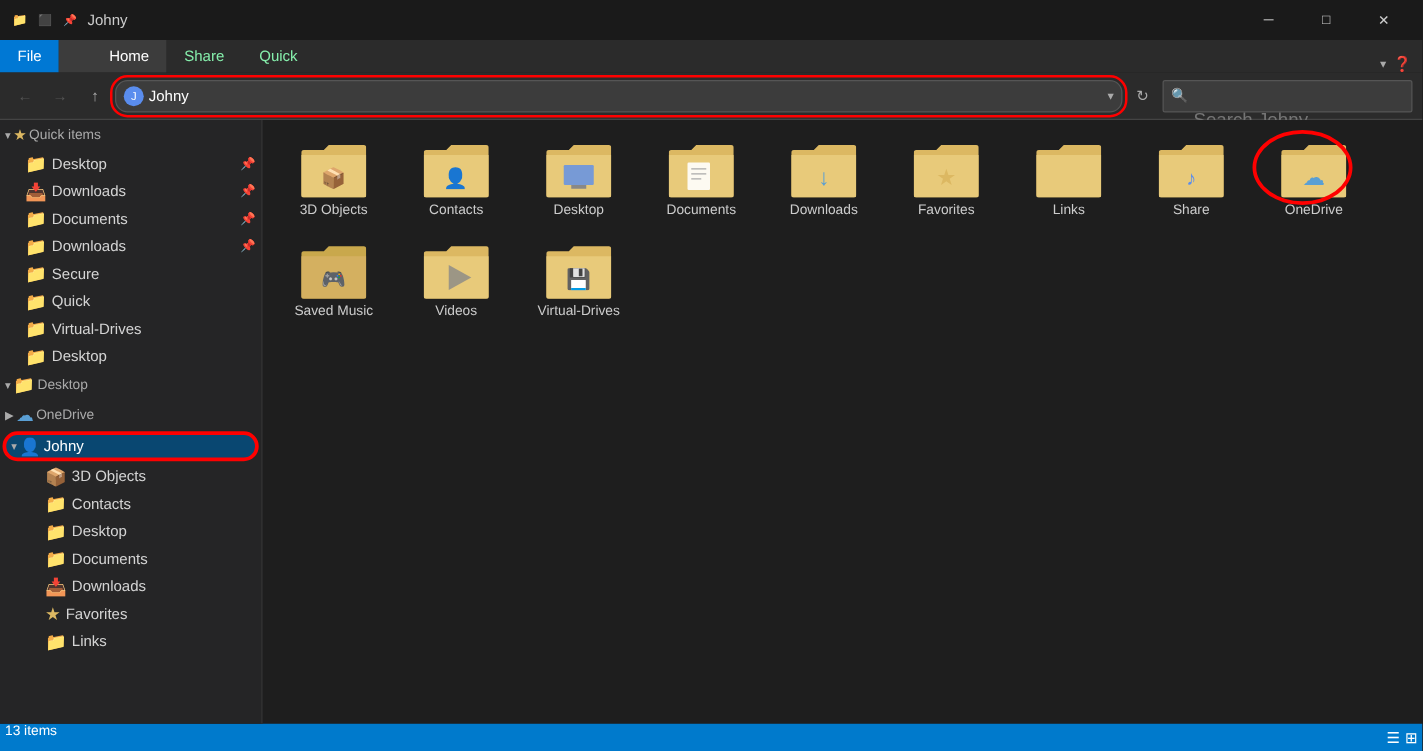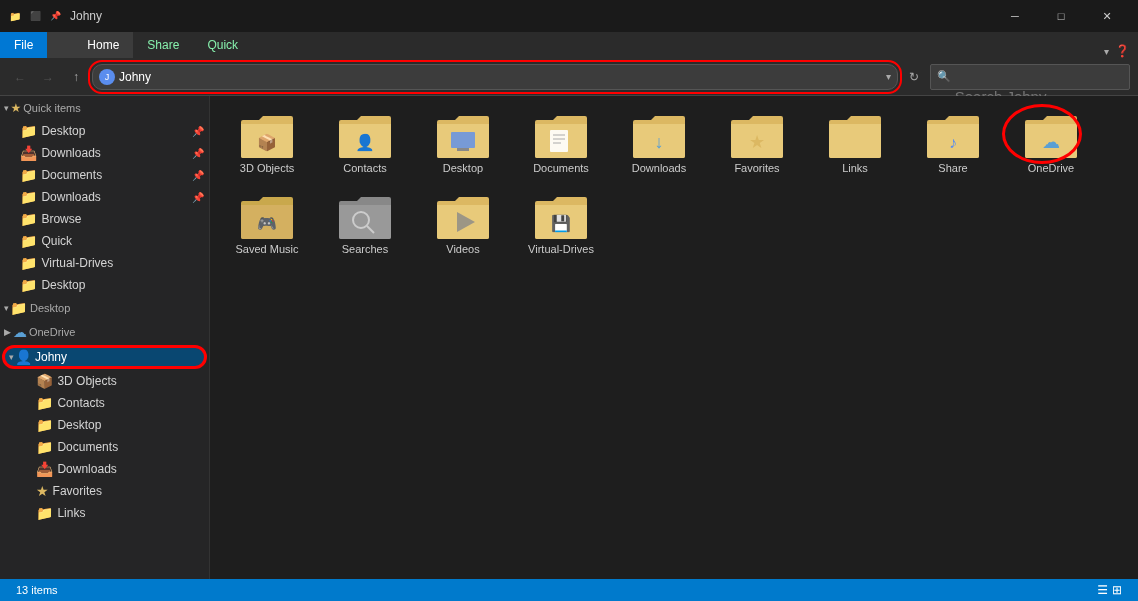--- a/index.html
+++ b/index.html
@@ -273,22 +273,21 @@
       color: #ccc;
       line-height: 1.2;
       word-break: break-word;
     }
 
     
     .status-bar {
       height: 22px;
       background: #007acc;
       display: flex;
-      align-items: center;
-      padding: 0 16px;
+      padding: 0 4px;
       flex-shrink: 0;
       justify-content: space-between;
     }
     .status-text { font-size: 11px; color: #fff; }
     .status-right { display: flex; gap: 4px; align-items: center; }
     .view-icon { color: #fff; font-size: 12px; cursor: pointer; }
 
     .indent-1 { padding-left: 20px; }
     .indent-2 { padding-left: 36px; }
   </style>
@@ -368,21 +367,21 @@
       <span class="sidebar-label">Documents</span>
       <span class="pin-icon">📌</span>
     </div>
     <div class="sidebar-item indent-1">
       <span class="sidebar-icon folder-yellow">📁</span>
       <span class="sidebar-label">Downloads</span>
       <span class="pin-icon">📌</span>
     </div>
     <div class="sidebar-item indent-1">
       <span class="sidebar-icon folder-yellow">📁</span>
-      <span class="sidebar-label">Browse</span>
+      <span class="sidebar-label">Secure</span>
     </div>
     <div class="sidebar-item indent-1">
       <span class="sidebar-icon folder-yellow">📁</span>
       <span class="sidebar-label">Quick</span>
     </div>
     <div class="sidebar-item indent-1">
       <span class="sidebar-icon folder-yellow">📁</span>
       <span class="sidebar-label">Virtual-Drives</span>
     </div>
     <div class="sidebar-item indent-1">
@@ -552,31 +551,20 @@
       <div class="folder-icon-large">
         <svg width="52" height="44" viewBox="0 0 52 44">
           <path d="M0,8 Q0,6 2,6 L18,6 L22,2 L50,2 Q52,2 52,4 L52,42 Q52,44 50,44 L2,44 Q0,44 0,42 Z" fill="#c9a84c"></path>
           <path d="M0,10 L52,10 L52,42 Q52,44 50,44 L2,44 Q0,44 0,42 Z" fill="#d4b060"></path>
           <text x="26" y="34" text-anchor="middle" font-size="16" fill="#888">🎮</text>
         </svg>
       </div>
       <span class="folder-label">Saved Music</span>
     </div>
 
-    <div class="folder-item">
-      <div class="folder-icon-large">
-        <svg width="52" height="44" viewBox="0 0 52 44">
-          <path d="M0,8 Q0,6 2,6 L18,6 L22,2 L50,2 Q52,2 52,4 L52,42 Q52,44 50,44 L2,44 Q0,44 0,42 Z" fill="#888"></path>
-          <path d="M0,10 L52,10 L52,42 Q52,44 50,44 L2,44 Q0,44 0,42 Z" fill="#999"></path>
-          <circle cx="22" cy="25" r="8" stroke="#ccc" stroke-width="2" fill="none"></circle>
-          <line x1="28" y1="31" x2="35" y2="38" stroke="#ccc" stroke-width="2"></line>
-        </svg>
-      </div>
-      <span class="folder-label">Searches</span>
-    </div>
 
     <div class="folder-item">
       <div class="folder-icon-large">
         <svg width="52" height="44" viewBox="0 0 52 44">
           <path d="M0,8 Q0,6 2,6 L18,6 L22,2 L50,2 Q52,2 52,4 L52,42 Q52,44 50,44 L2,44 Q0,44 0,42 Z" fill="#dcb862"></path>
           <path d="M0,10 L52,10 L52,42 Q52,44 50,44 L2,44 Q0,44 0,42 Z" fill="#e8ca7a"></path>
           <polygon points="20,17 38,27 20,37" fill="#888" opacity="0.8"></polygon>
         </svg>
       </div>
       <span class="folder-label">Videos</span>

